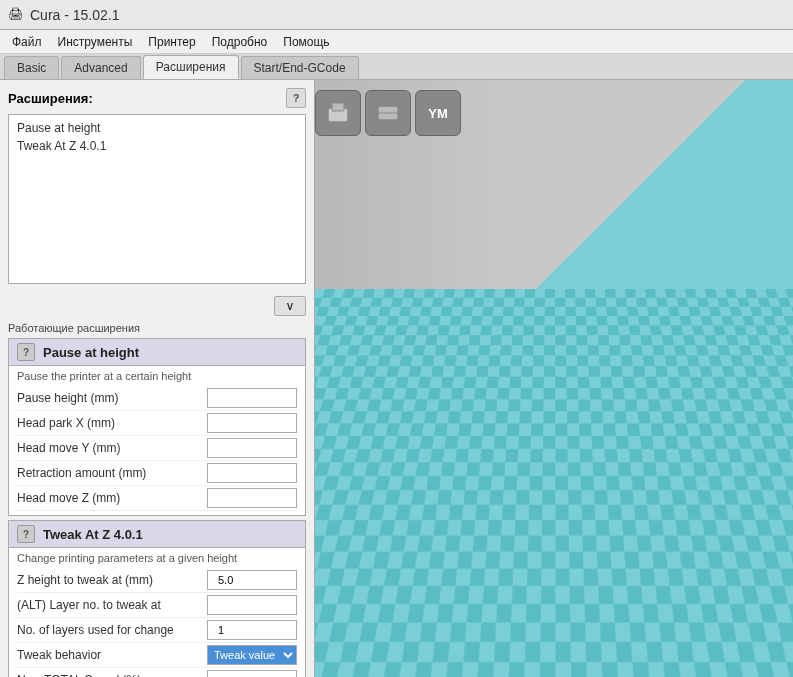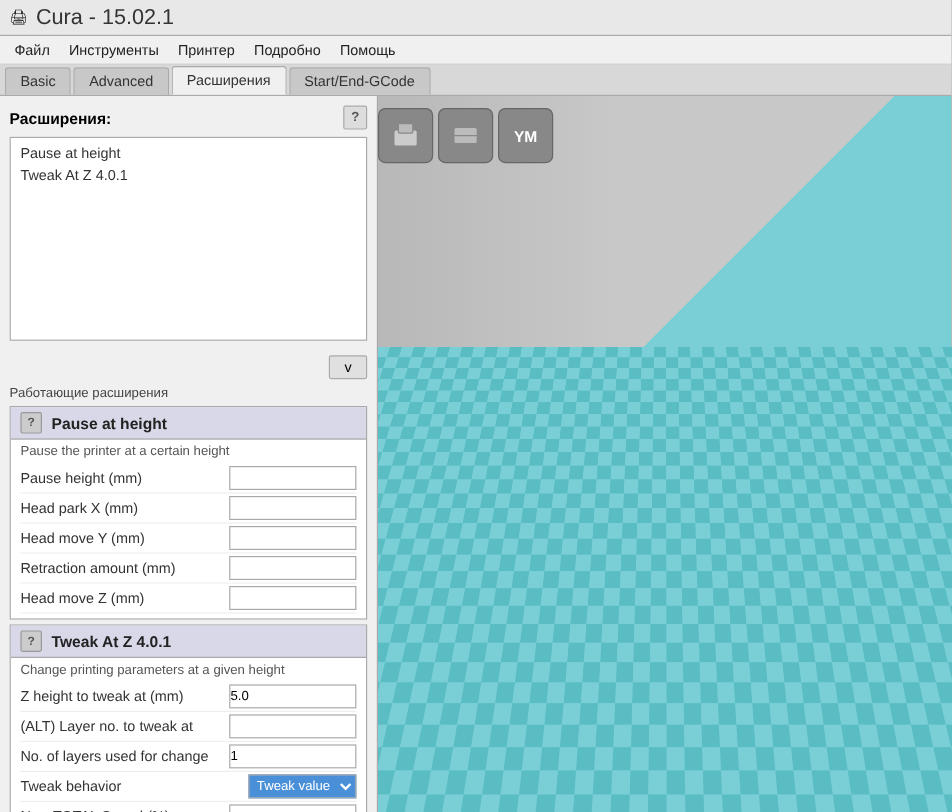--- a/index.html
+++ b/index.html
@@ -8,21 +8,21 @@
     
     .titlebar {
       height: 30px;
       background: #e8e8e8;
       display: flex;
       align-items: center;
       padding: 0 8px;
       border-bottom: 1px solid #aaa;
     }
     .titlebar-icon { width: 16px; height: 16px; margin-right: 6px; }
-    .titlebar-title { font-size: 18px; color: #333; }
+    .titlebar-title { font-size: 14px; color: #333; }
 
     
     .menubar {
       height: 24px;
       background: #f0f0f0;
       display: flex;
       align-items: center;
       padding: 0 4px;
       border-bottom: 1px solid #ccc;
     }
@@ -169,24 +169,24 @@
     .param-row {
       display: flex;
       align-items: center;
       justify-content: space-between;
       padding: 2px 0;
       border-bottom: 1px solid #eee;
       min-height: 22px;
     }
     .param-label { color: #333; flex: 1; }
     .param-input {
-      width: 106px;
+      width: 90px;
       height: 20px;
       border: 1px solid #aaa;
-      padding: 1px 0;
+      padding: 1px 10px;
       font-size: 11px;
       background: white;
     }
 
     
     .param-select {
       width: 90px;
       height: 20px;
       border: 1px solid #aaa;
       font-size: 11px;

